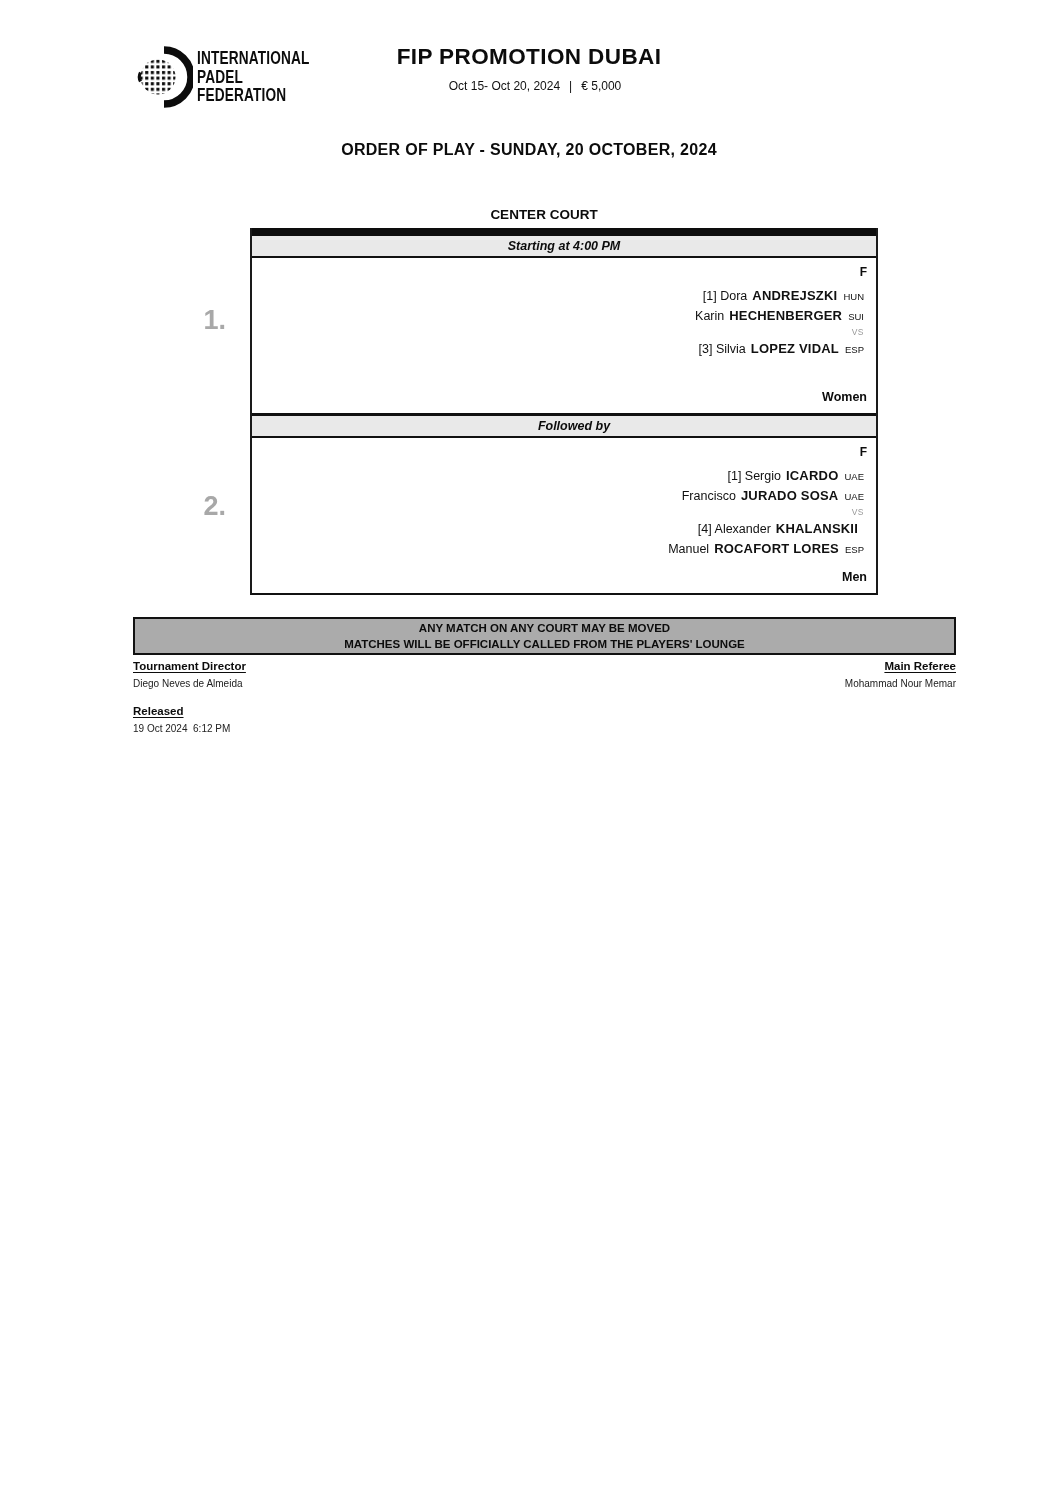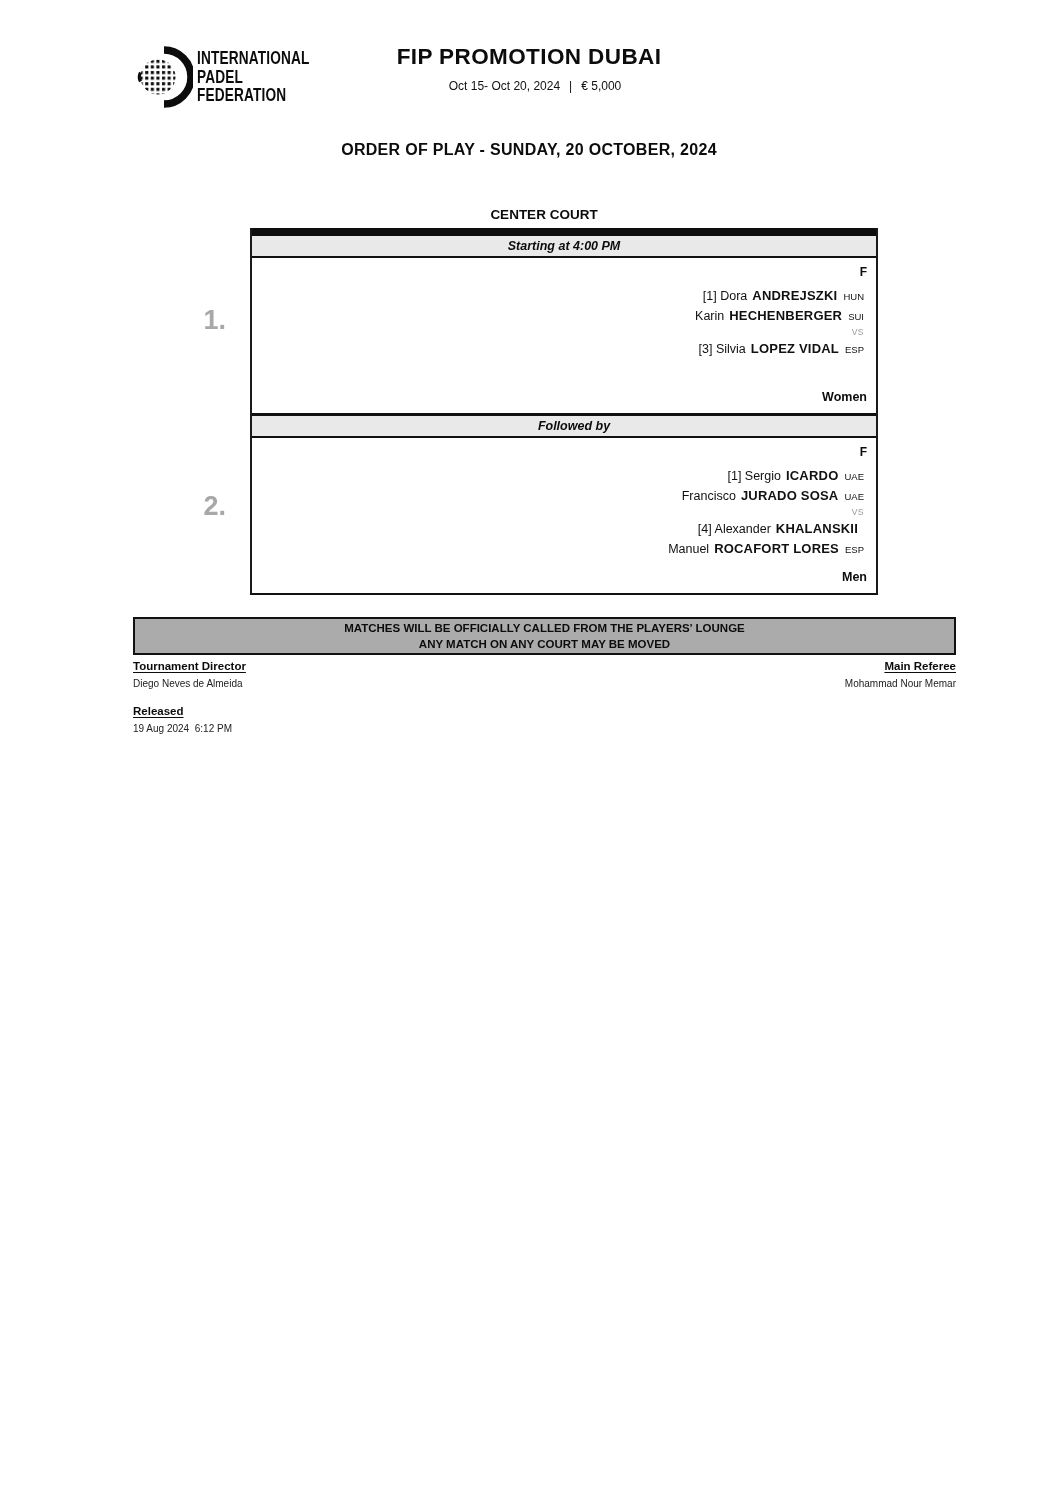--- a/index.html
+++ b/index.html
@@ -211,34 +211,34 @@
         <div class="pline"><span class="pfirst">Francisco</span><span class="plast">JURADO SOSA</span><span class="pctry">UAE</span></div>
         <div class="vsline">VS</div>
         <div class="pline"><span class="pfirst">[4] Alexander</span><span class="plast">KHALANSKII</span><span class="pctry"></span></div>
         <div class="pline"><span class="pfirst">Manuel</span><span class="plast">ROCAFORT LORES</span><span class="pctry">ESP</span></div>
       </div>
       <div class="category">Men</div>
     </div>
   </div>
 
   <div class="notice">
+    <div>ANY MATCH ON ANY COURT MAY BE MOVED</div>
     <div>MATCHES WILL BE OFFICIALLY CALLED FROM THE PLAYERS' LOUNGE</div>
-    <div>ANY MATCH ON ANY COURT MAY BE MOVED</div>
   </div>
 
   <div class="footer">
     <div class="footer-row">
       <div class="f-col">
         <div class="f-label">Tournament Director</div>
         <div class="f-value">Diego Neves de Almeida</div>
       </div>
       <div class="f-col right">
         <div class="f-label">Main Referee</div>
         <div class="f-value">Mohammad Nour Memar</div>
       </div>
     </div>
     <div class="f-released">
       <div class="f-label">Released</div>
-      <div class="f-value">19 Aug 2024  6:12 PM</div>
+      <div class="f-value">19 Oct 2024  6:12 PM</div>
     </div>
   </div>
 
 </div>
 
 </body></html>

